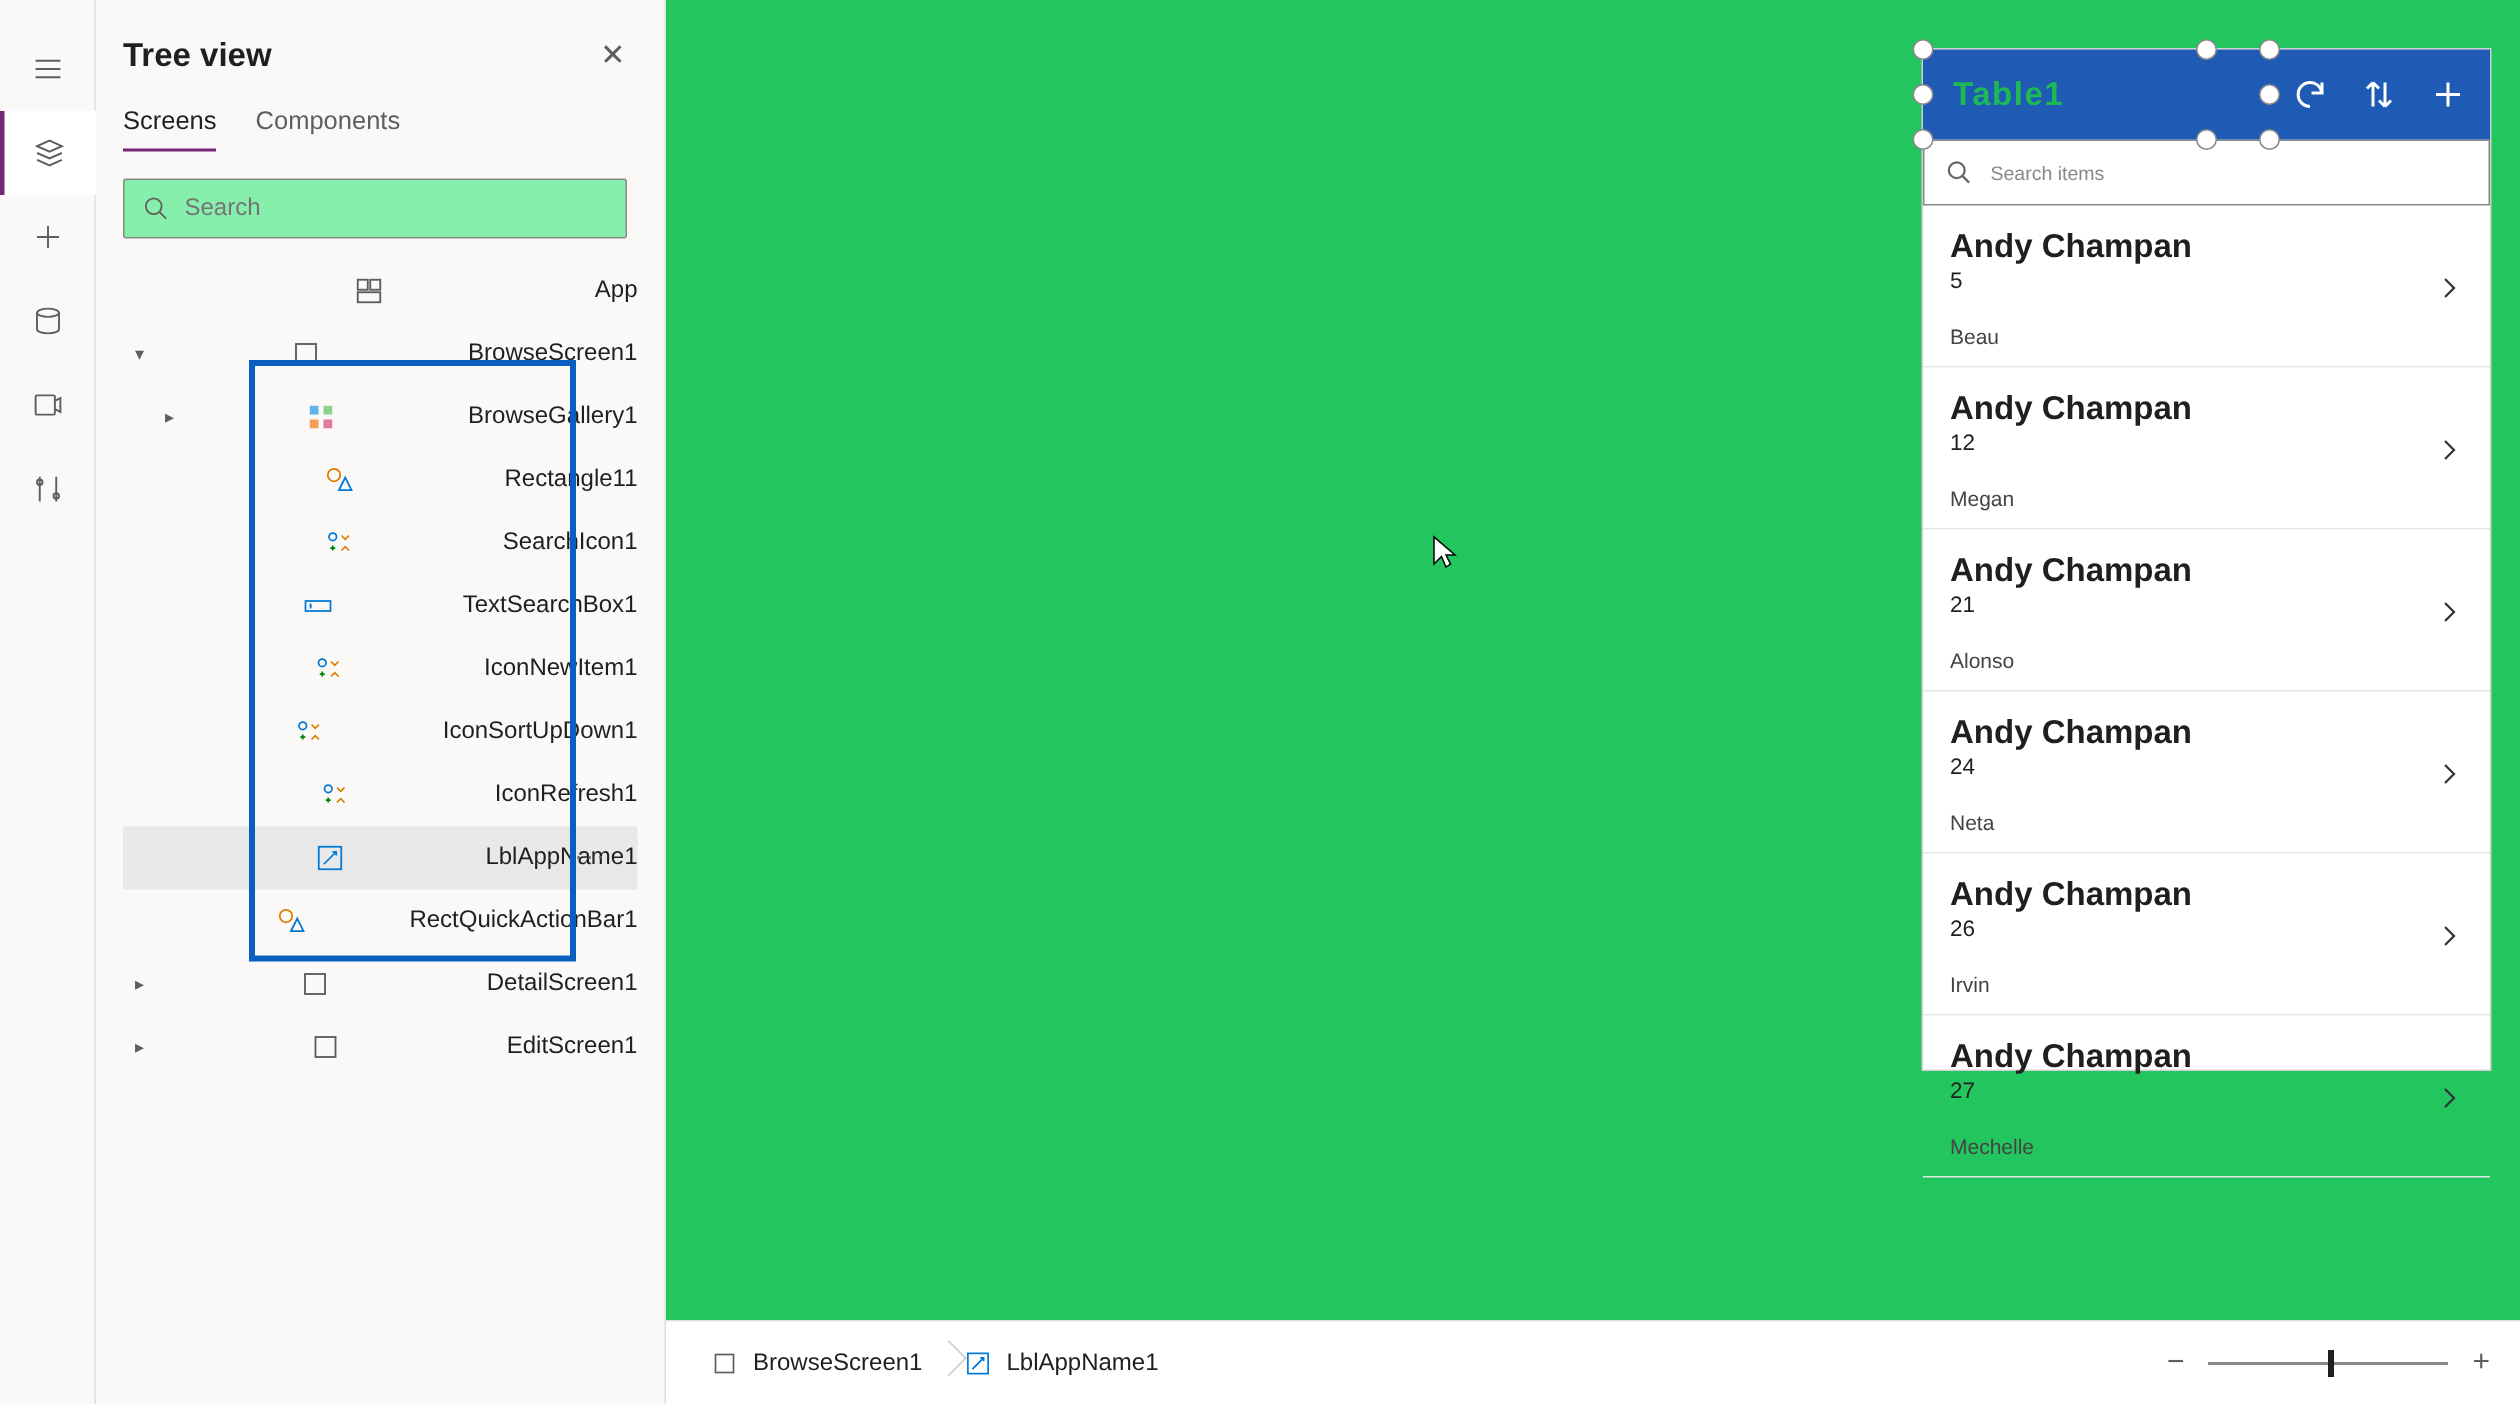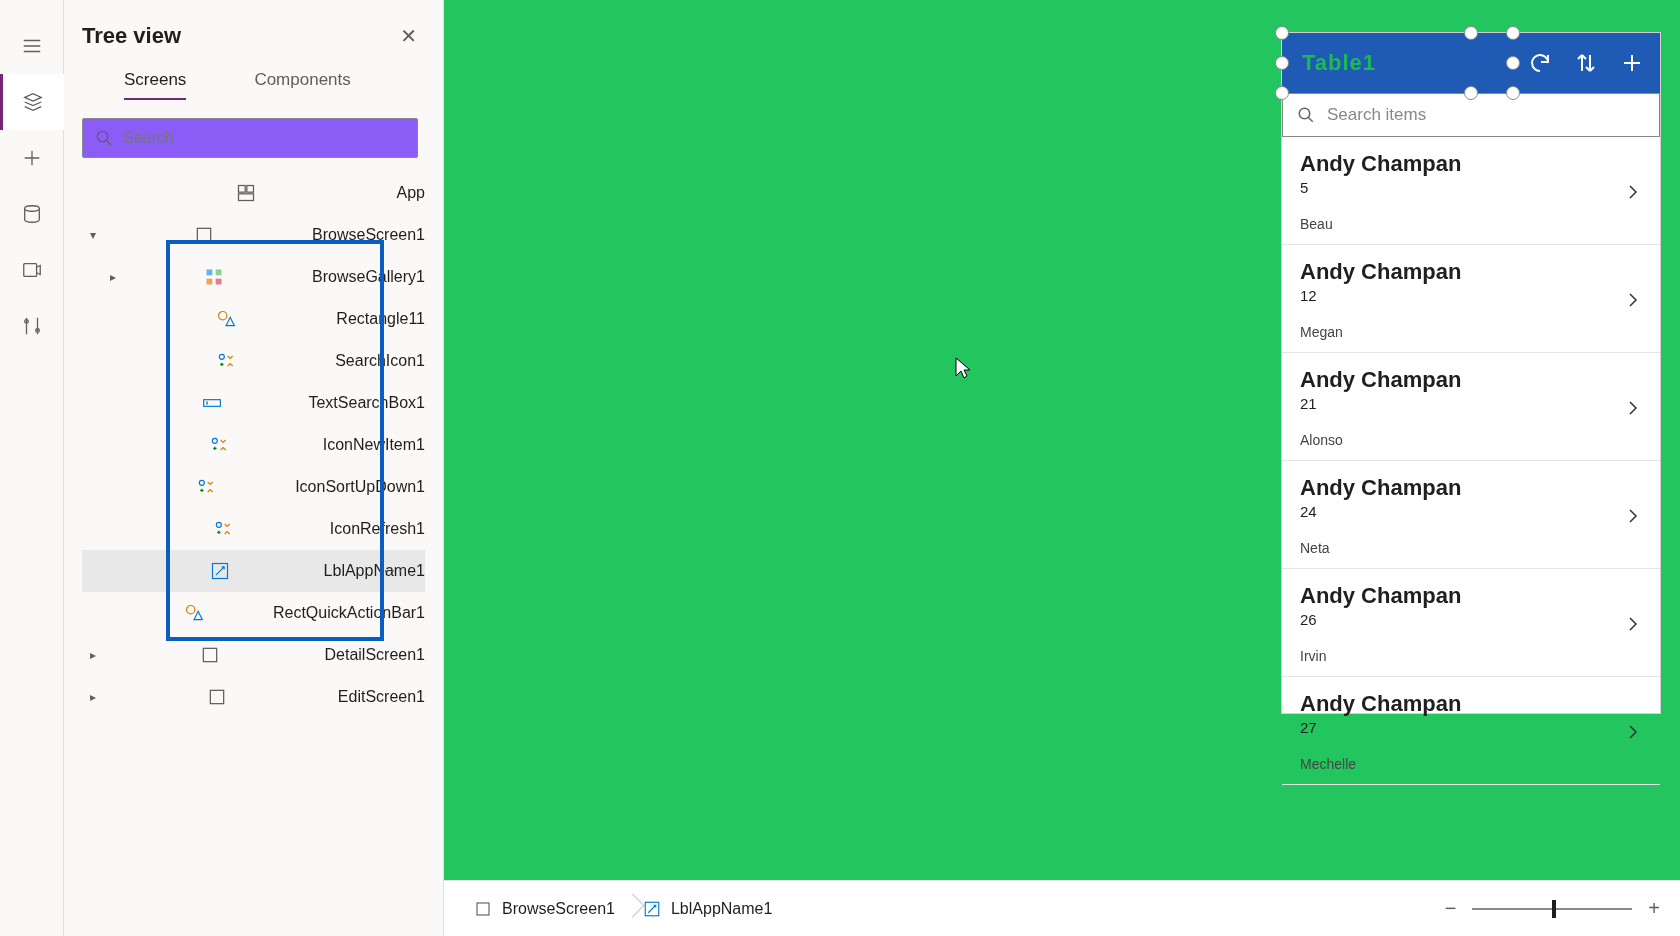--- a/index.html
+++ b/index.html
@@ -21,25 +21,25 @@
   
   .panel {
     position: absolute; left: 64px; top: 0; width: 380px; height: 100%;
     background: #faf9f8; border-right: 1px solid #e1dfdd; padding: 20px 18px 4px 18px;
   }
   .panel-head { display: flex; align-items: center; justify-content: space-between; margin-bottom: 18px; }
   .panel-title { font-size: 22px; font-weight: 600; color: #201f1e; }
   .close-x { font-size: 20px; color: #605e5c; cursor: pointer; padding: 4px 8px; }
 
   .tabs { display: flex; gap: 26px; margin-bottom: 18px; font-size: 17px; }
-  .tab { color: #605e5c; padding-bottom: 8px; cursor: pointer; margin-left: 42px; }
+  .tab { color: #605e5c; padding-bottom: 8px; cursor: pointer; }
   .tab.active { color: #201f1e; border-bottom: 2px solid #742774; font-weight: 500; }
 
   .search-box {
-    width: 336px; height: 40px; border: 1px solid #8a8886; background: #8b5cf6;
+    width: 336px; height: 40px; border: 1px solid #8a8886; background: #86efac;
     display: flex; align-items: center; padding: 0 12px; border-radius: 2px; margin-bottom: 14px;
   }
   .search-box input { border: none; outline: none; font-size: 16px; flex: 1; background: transparent; }
   .search-box svg { width: 18px; height: 18px; margin-right: 10px; stroke: #605e5c; fill: none; stroke-width: 1.6; }
 
   .tree { font-size: 16px; color: #201f1e; }
   .tree-row {
     display: flex; align-items: center; height: 42px; cursor: pointer;
     padding-left: 4px; position: relative; justify-content: space-between;
   }
@@ -77,21 +77,21 @@
   
   .sel-handle {
     position: absolute; width: 14px; height: 14px; background: #fff; border: 1px solid #888; border-radius: 50%;
   }
 
   .phone-search {
     height: 44px; border: 1px solid #888; margin: 0; background: #fff;
     display: flex; align-items: center; padding: 0 14px;
   }
   .phone-search svg { width: 18px; height: 18px; stroke: #666; fill: none; stroke-width: 2; margin-right: 12px; }
-  .phone-search span { color: #8a8886; font-size: 17px; }
+  .phone-search span { color: #8a8886; font-size: 13px; }
 
   .phone-list { display: flex; flex-direction: column; }
   .phone-item {
     padding: 14px 18px 12px 18px; border-bottom: 1px solid #e5e5e5;
     display: flex; justify-content: space-between; align-items: center;
   }
   .phone-item-text .title { font-size: 22px; font-weight: 600; color: #201f1e; margin-bottom: 2px; }
   .phone-item-text .num { font-size: 15px; color: #201f1e; margin-bottom: 2px; }
   .phone-item-text .sub { font-size: 14px; color: #444; margin-top: 20px; }
   .phone-item svg { width: 18px; height: 28px; stroke: #333; fill: none; stroke-width: 2; }

